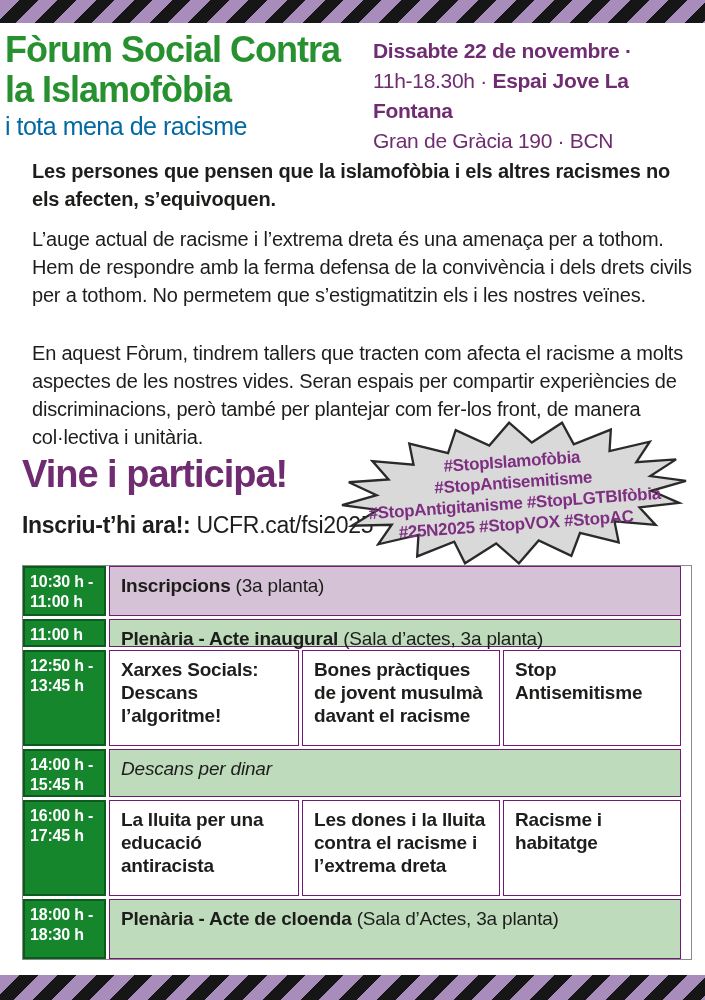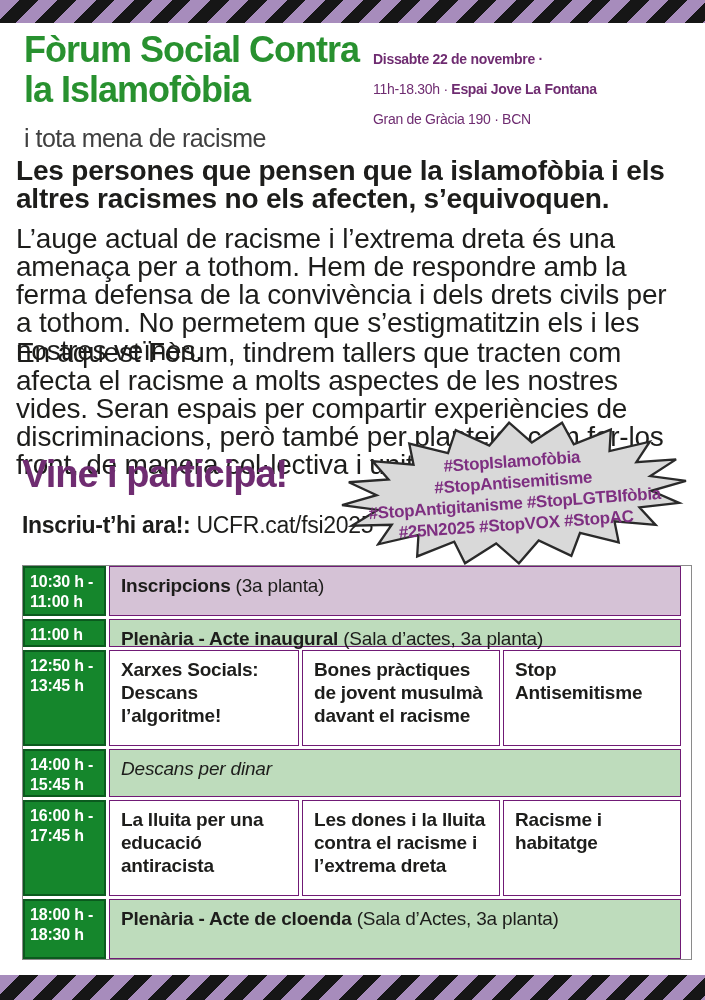--- a/index.html
+++ b/index.html
@@ -8,30 +8,30 @@
     background:#ffffff;overflow:hidden;
     font-family:"Liberation Sans",sans-serif;color:#1d1d1b;
   }
   
   .stripe{position:absolute;left:0;width:705px;
     background:repeating-linear-gradient(135deg,#a78cbc 0 14px,#161616 14px 27px);}
   .stripe.top{top:0;height:23px;}
   .stripe.bottom{bottom:0;height:25px;}
 
   
-  .title-block{position:absolute;left:24px;top:30px;width:350px;}
+  .title-block{position:absolute;left:5px;top:30px;width:350px;}
   .title{color:#28912f;font-weight:bold;font-size:36px;line-height:40px;
     letter-spacing:-1px;margin:0;}
-  .subtitle{color:#404040;font-size:25px;line-height:30px;margin-top:13px;letter-spacing:-0.5px;}
-  .event-block{position:absolute;left:373px;top:44px;width:315px;
-    color:#6f2c71;font-size:14px;line-height:30px;letter-spacing:-0.3px;}
+  .subtitle{color:#0369a1;font-size:25px;line-height:30px;margin-top:1px;letter-spacing:-0.5px;}
+  .event-block{position:absolute;left:373px;top:36px;width:315px;
+    color:#6f2c71;font-size:21px;line-height:30px;letter-spacing:-0.3px;}
   .event-block .b{font-weight:bold;}
 
   
-  .copy{position:absolute;left:16px;width:662px;font-size:28px;line-height:28px;letter-spacing:-0.2px;}
+  .copy{position:absolute;left:32px;width:662px;font-size:20px;line-height:28px;letter-spacing:-0.2px;}
   .intro{top:157px;font-weight:bold;}
   .p1{top:225px;}
   .p2{top:339px;}
 
   
   .cta{position:absolute;left:22px;top:453px;color:#6f2c71;
     font-size:38px;font-weight:bold;letter-spacing:-1px;}
   .signup{position:absolute;left:22px;top:512px;font-size:23px;letter-spacing:-0.3px;}
   .signup .b{font-weight:bold;}
   .signup .url{font-weight:normal;color:#1d1d1b;text-decoration:none;cursor:pointer;}

